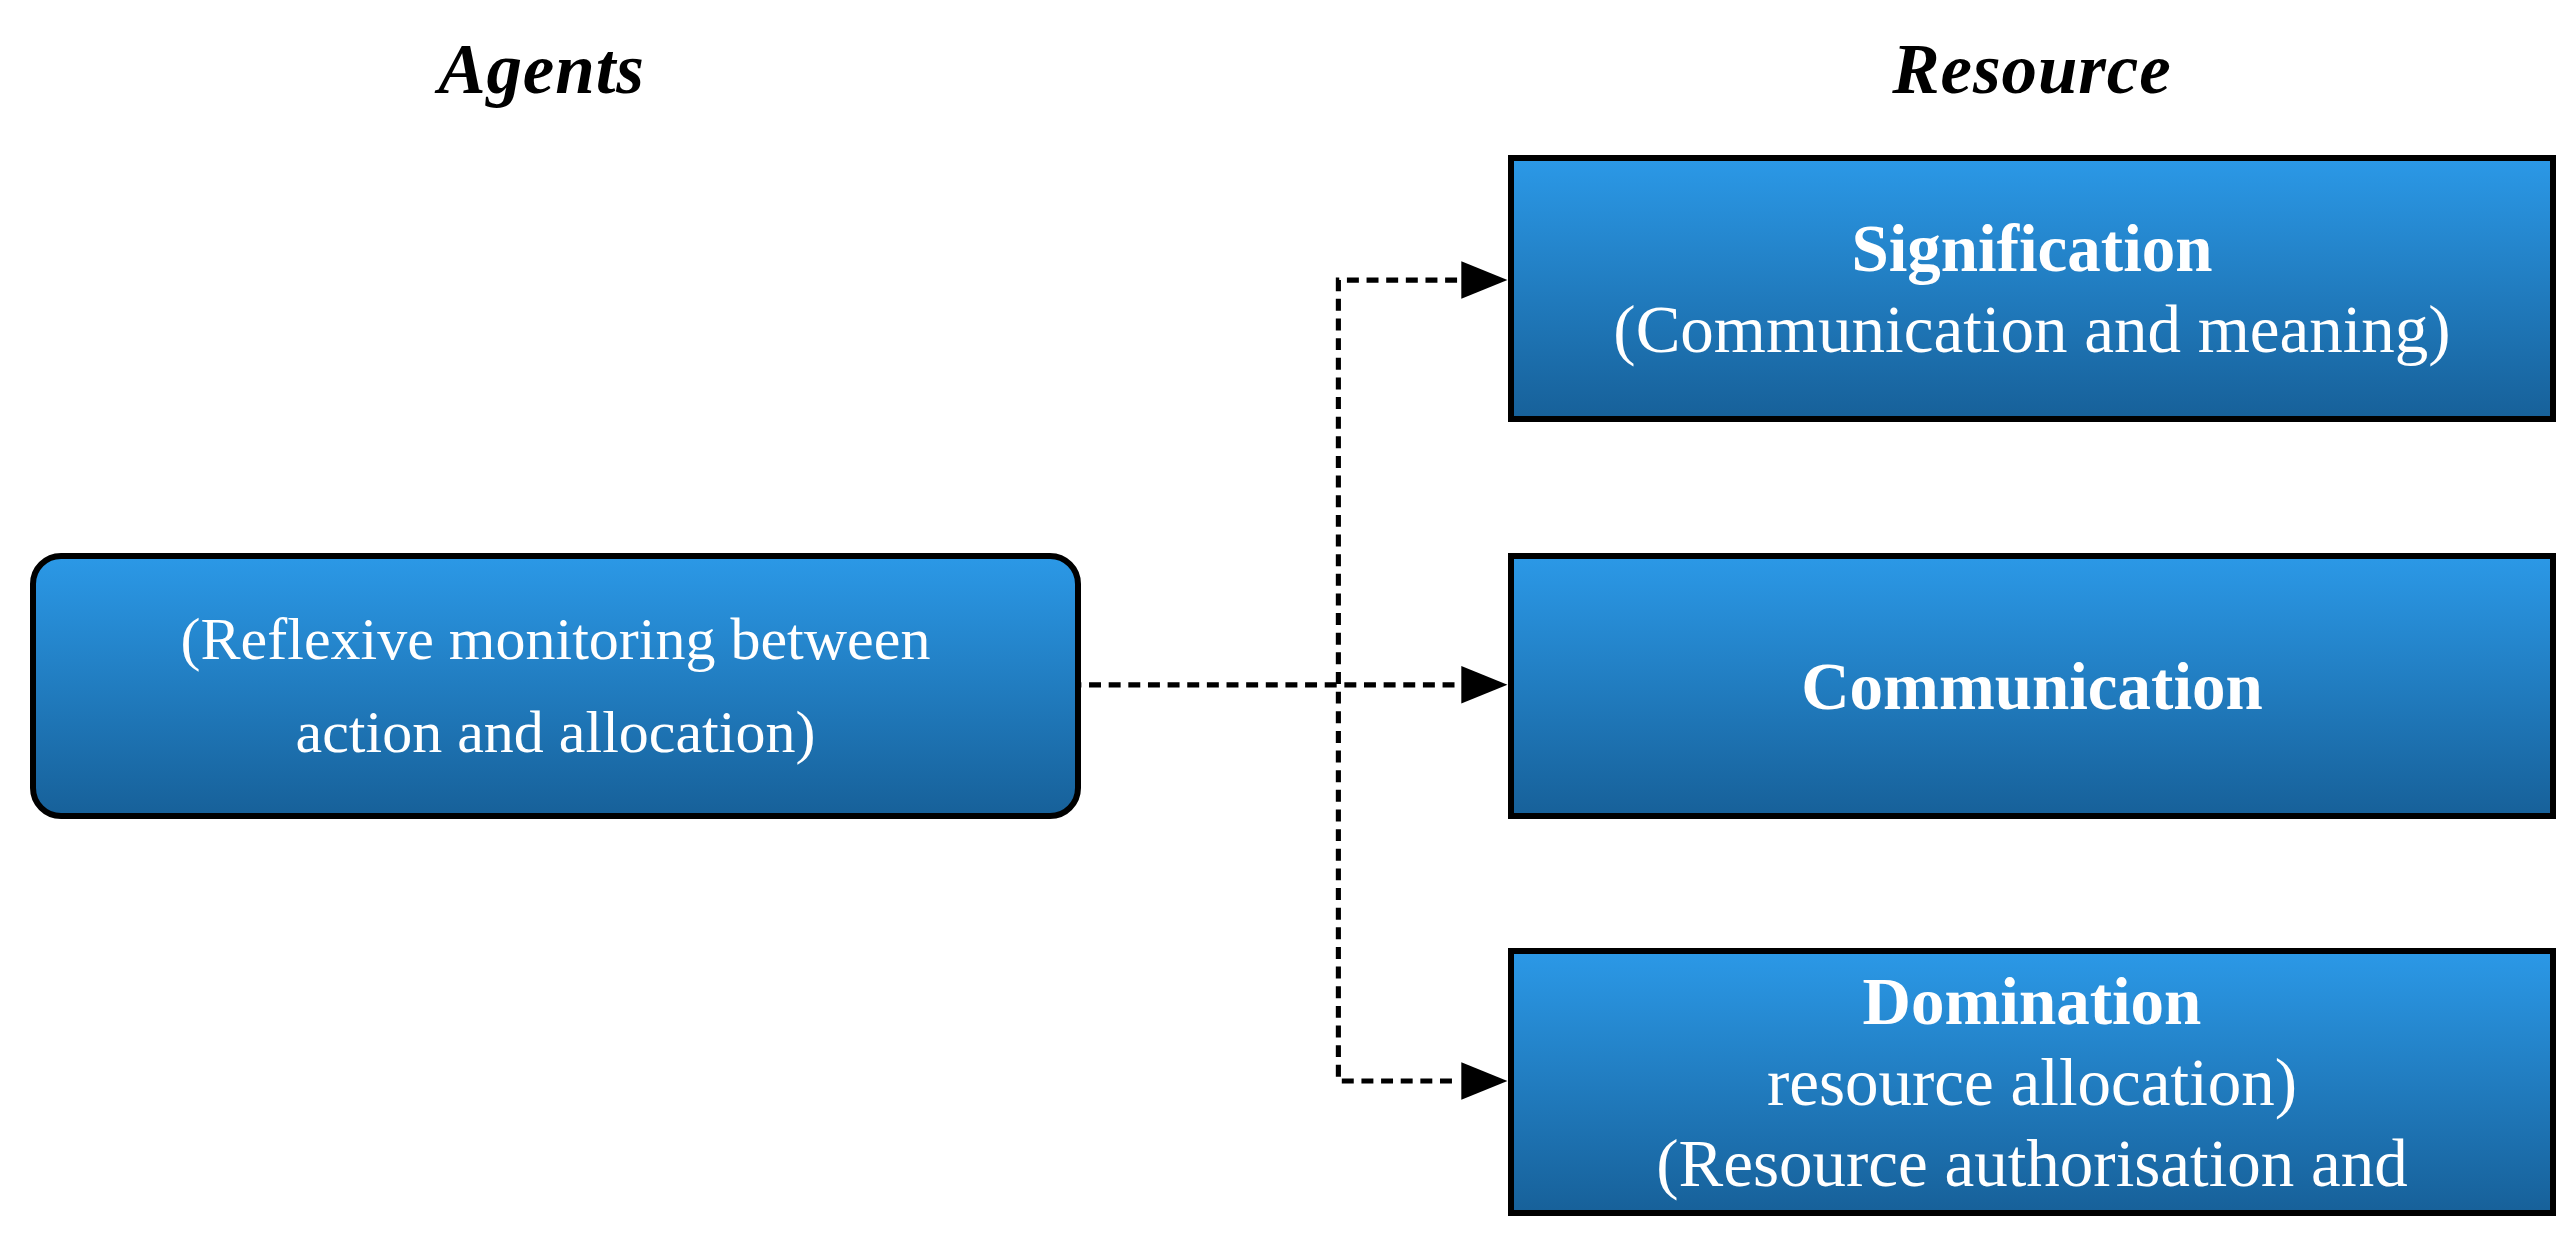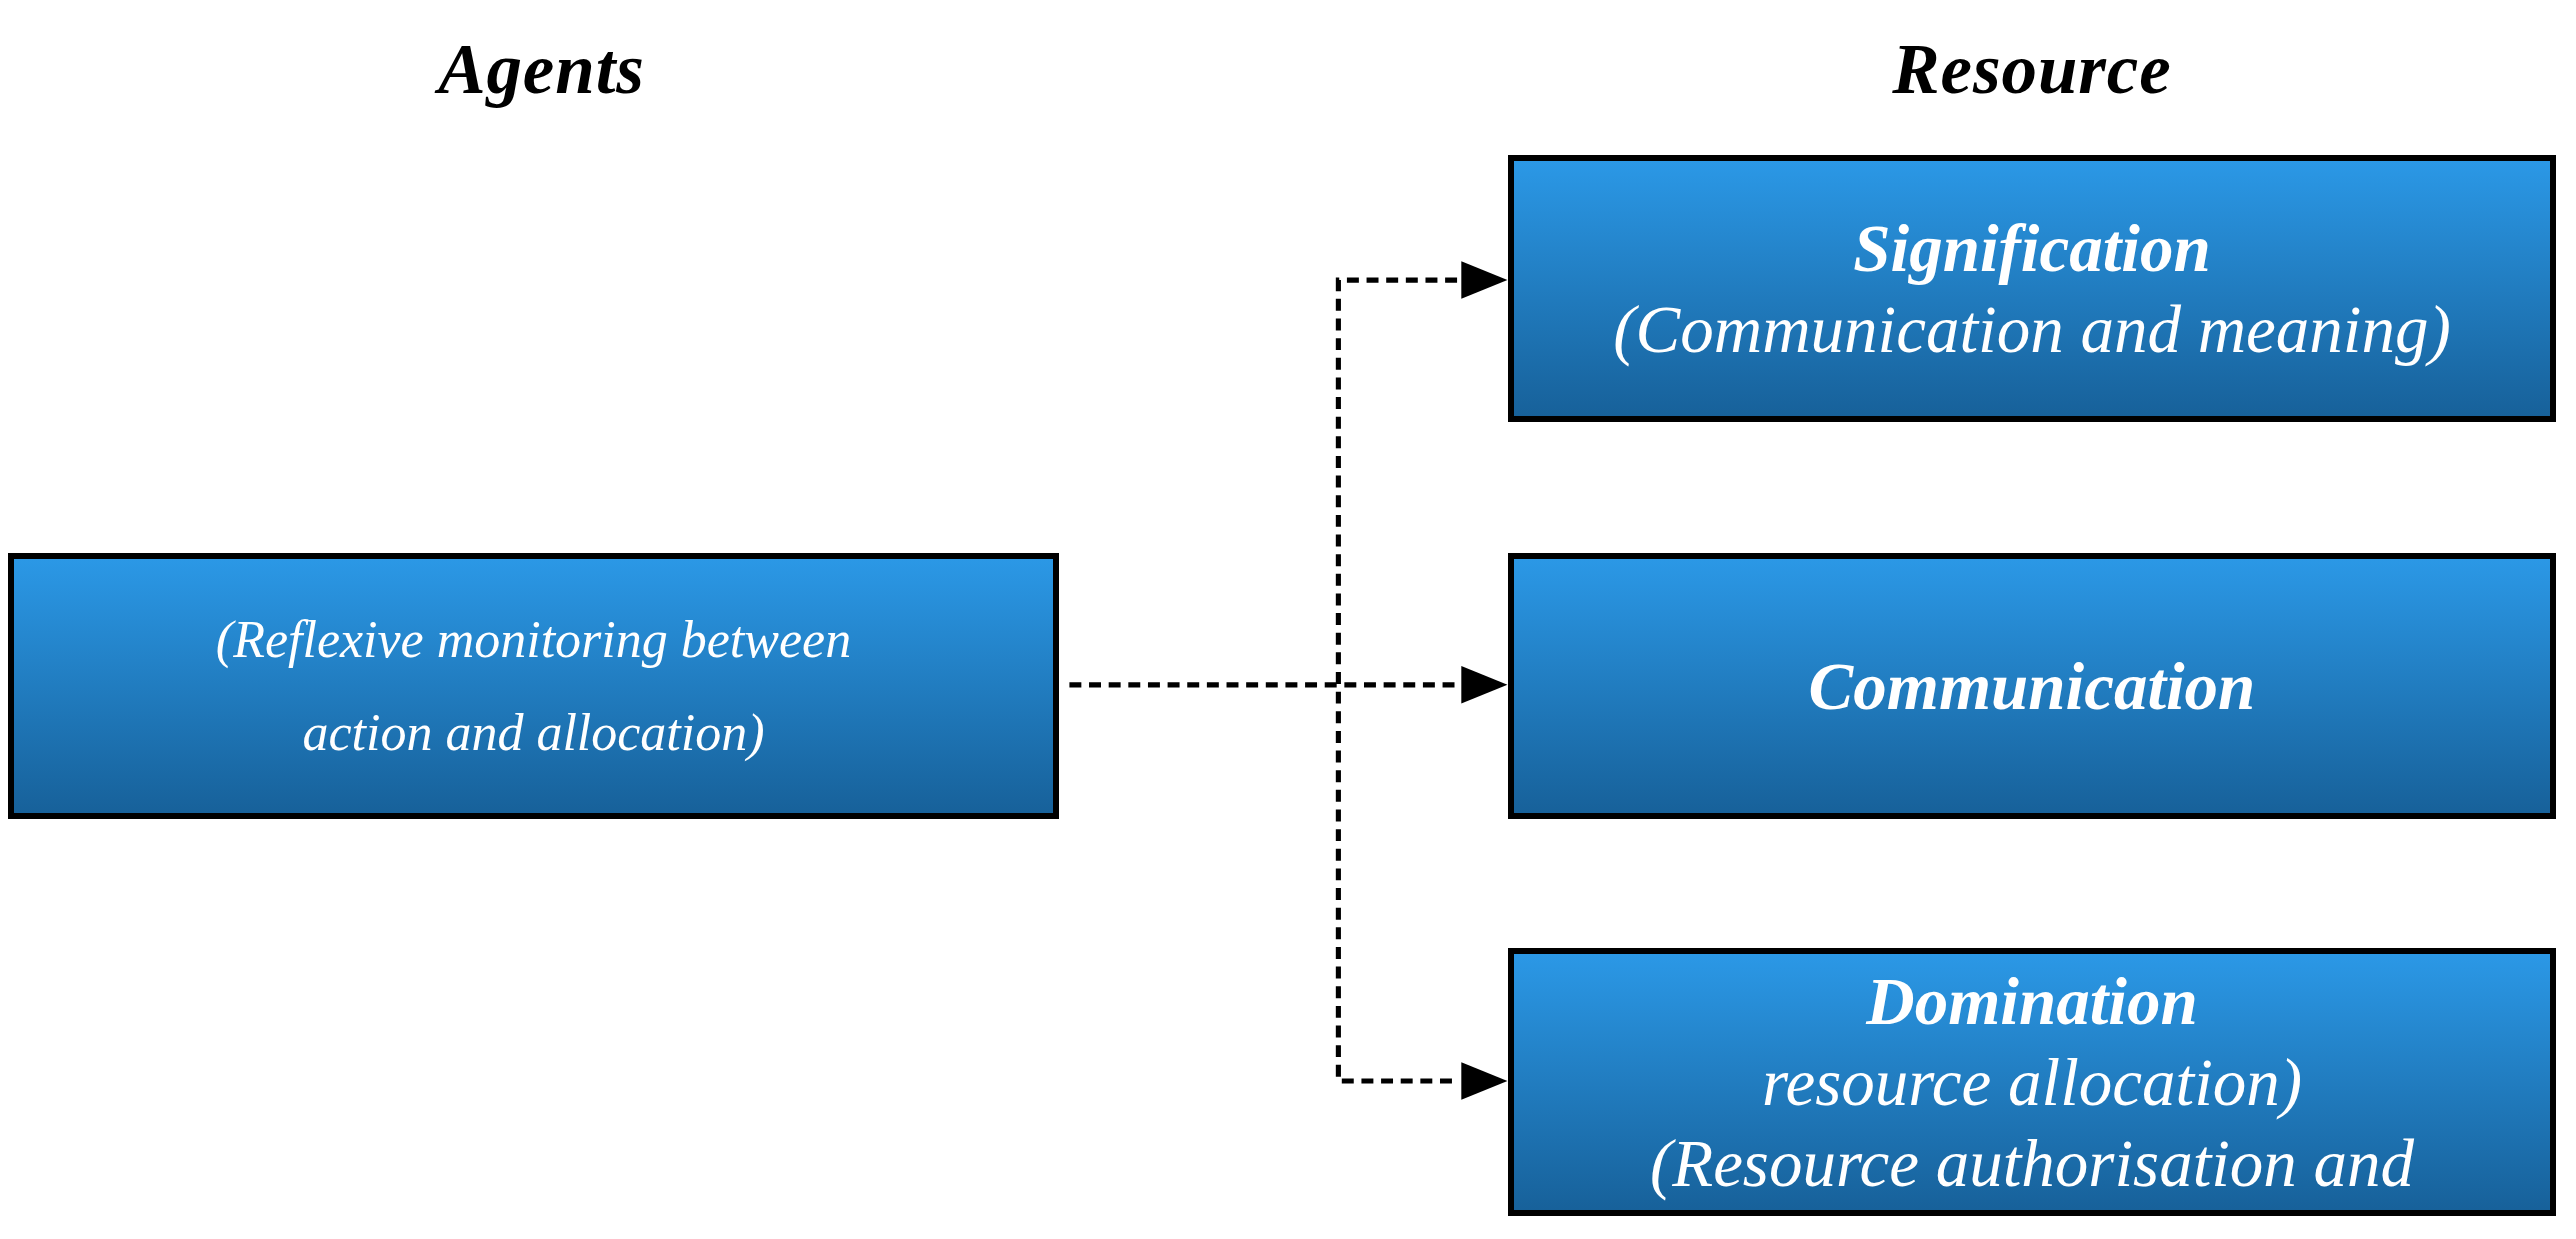--- a/index.html
+++ b/index.html
@@ -29,23 +29,22 @@
   }
   #heading-agents{left:16px;width:1051px;}
   #heading-structure{left:1508px;width:1048px;}
   .node{
     position:absolute;box-sizing:border-box;
     border:6.8px solid var(--box-border);
     background:linear-gradient(180deg,var(--box-gradient-top) 0%,var(--box-gradient-bottom) 100%);
     color:var(--box-text);
     display:flex;flex-direction:column;align-items:center;justify-content:center;
     text-align:right;
-    font-style:italic;
   }
-  .agent-node{left:8px;top:553px;width:1051px;height:266px;font-size:52px;line-height:93px;}
+  .agent-node{left:30px;top:553px;width:1051px;height:266px;font-size:60px;line-height:93px;border-radius:31px;}
   .structure-node{left:1508px;width:1048px;font-size:67px;line-height:81px;}
   #node-signification{top:155px;height:267px;}
   #node-legitimation{top:553px;height:266px;}
   #node-domination{top:948px;height:268px;}
   .node-title{font-weight:bold;}
   .node-line{font-weight:normal;}
   svg.connectors{position:absolute;left:0;top:0;pointer-events:none;}
   .dash{stroke:var(--connector);stroke-width:6;fill:none;stroke-dasharray:14 9;}
   .head{fill:var(--connector);stroke:none;}
 </style>

